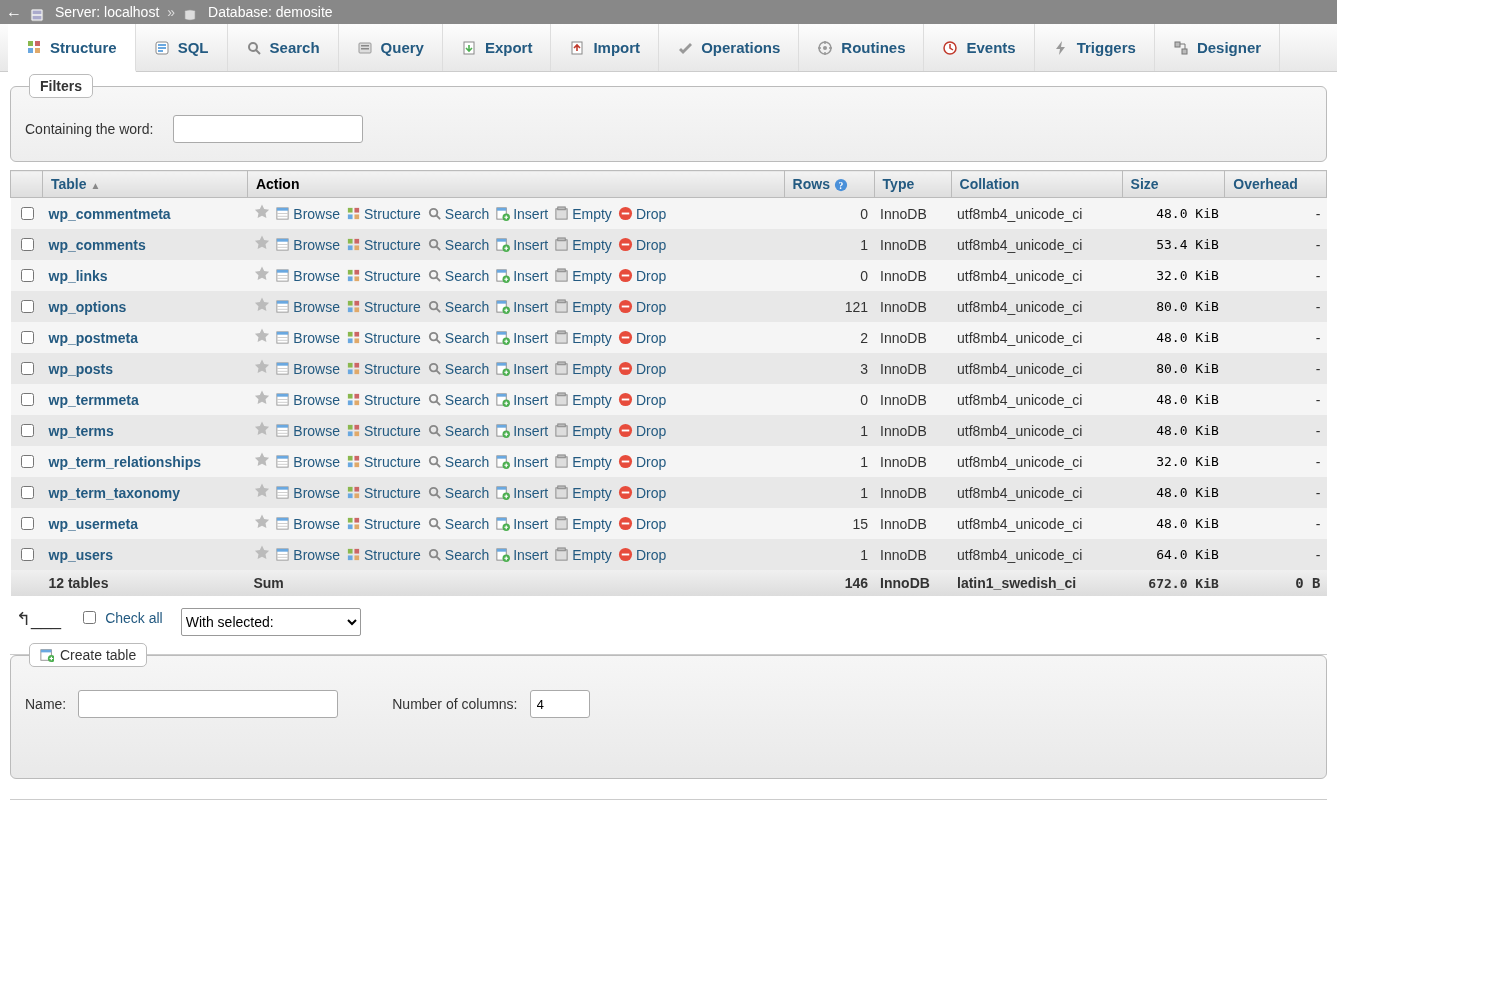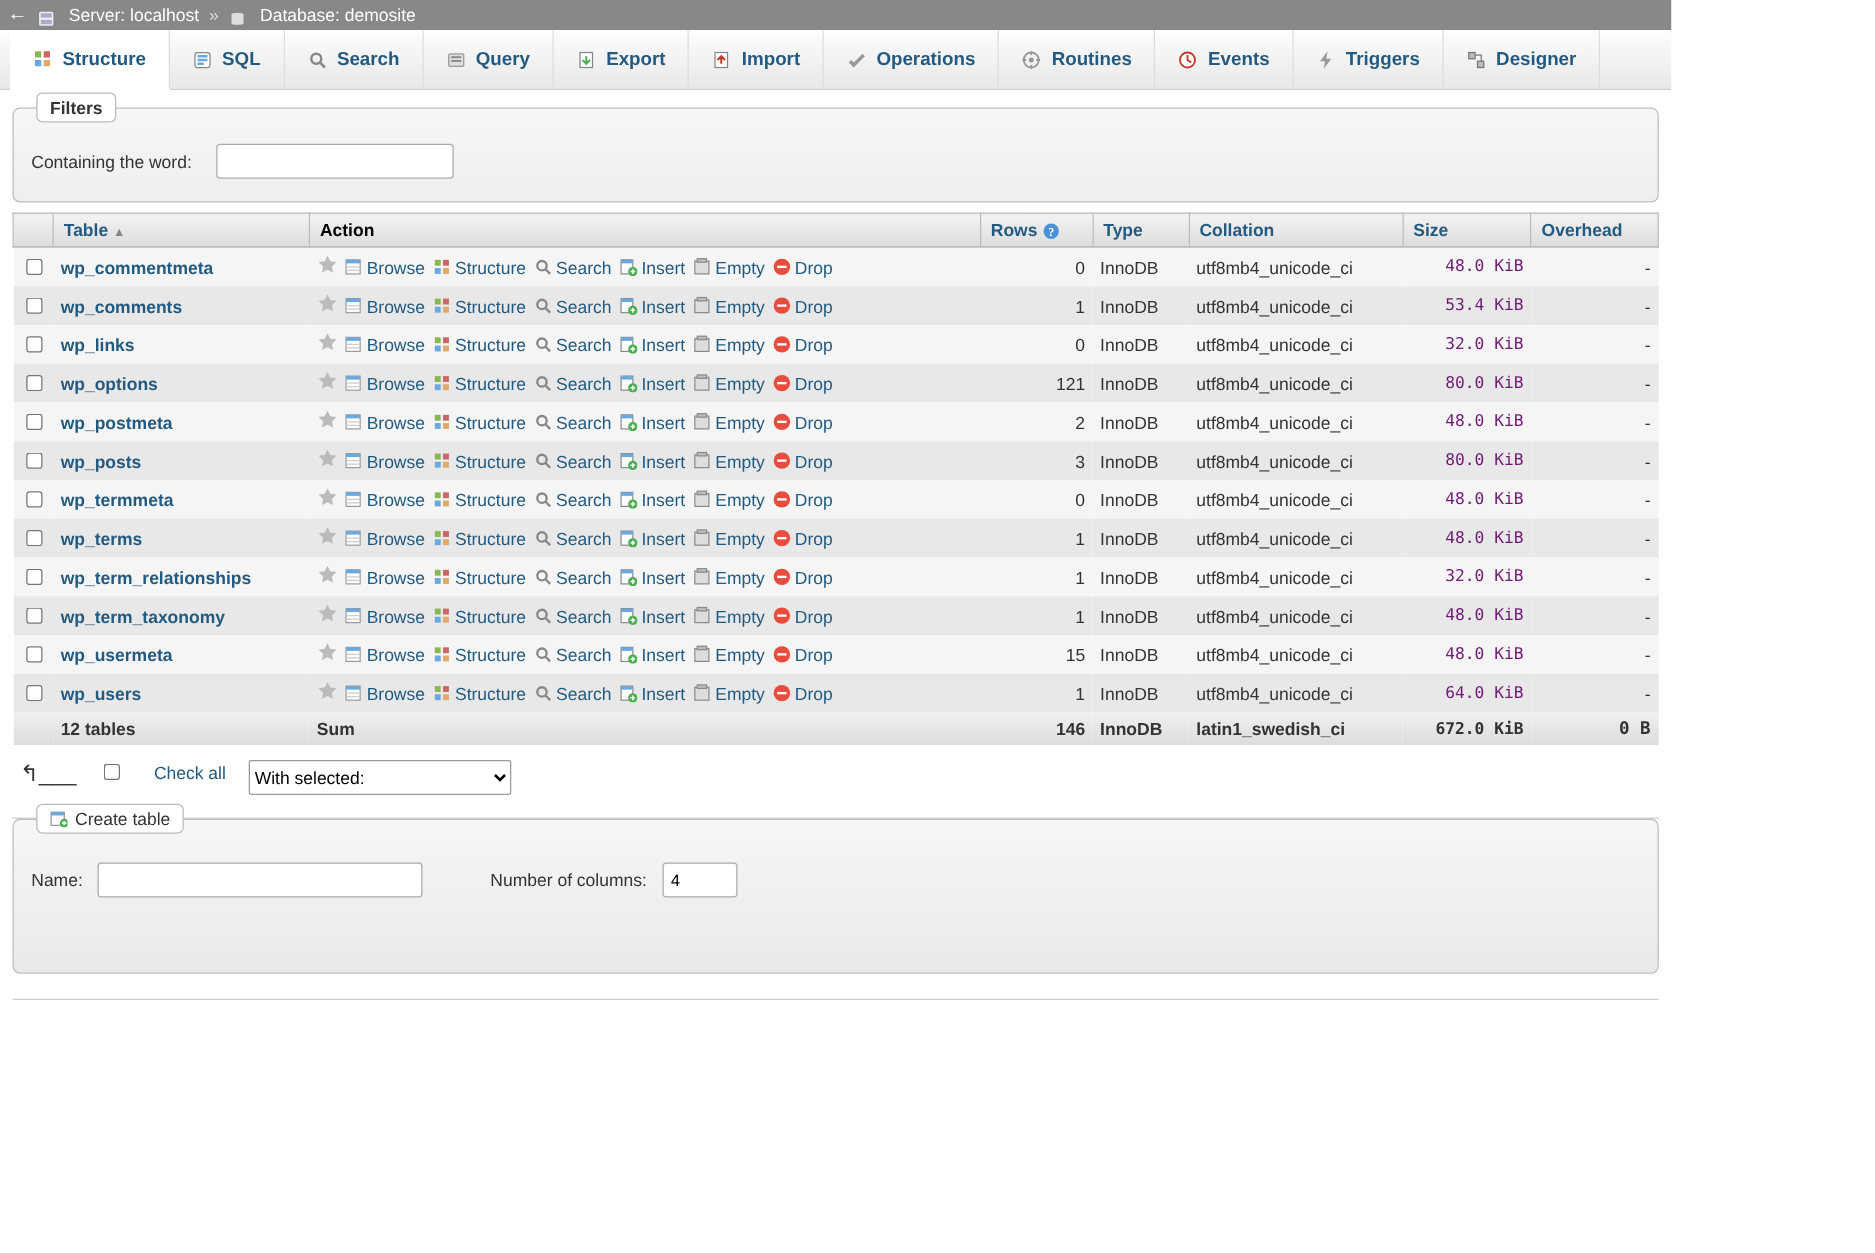--- a/index.html
+++ b/index.html
@@ -82,29 +82,29 @@
     padding:5px 6px;
     border-bottom:0;
   }
   table.tables-list tr.even { background:#f5f5f5; }
   table.tables-list tr.odd  { background:#e8e8e8; }
   .table-name { color:#235a81; font-weight:bold; }
   .star { width:18px;height:18px; display:inline-block;}
   .action-link { display:inline-flex; align-items:center; gap:3px; margin-right:6px; color:#235a81;}
   .action-link .a-icon{ width:15px;height:15px;display:inline-block; }
   .rows-col { text-align:right; padding-right:10px;}
-  .size-col { font-family:monospace; color:#701a75; font-size:13px; text-align:right; white-space:nowrap;}
+  .size-col { font-family:monospace; color:#000000; font-size:13px; text-align:right; white-space:nowrap;}
   .overhead-col { text-align:right; padding-right:10px;}
   tr.sumrow td { font-weight:bold; background:linear-gradient(#f0f0f0,#dcdcdc);}
   tr.sumrow td.mono { font-family:monospace; color:#333;}
   .chkcell { text-align:center; width:30px;}
 
   
   .under-controls { display:flex; align-items:flex-start; gap:18px; padding:12px 6px 18px; border-bottom:1px solid #ccc;}
-  .under-controls select { height:28px; font-size:14px; width:210px; border:1px solid #999; border-radius:2px; background:#fff;}
+  .under-controls select { height:28px; font-size:14px; width:180px; border:1px solid #999; border-radius:2px; background:#fff;}
   .under-controls .lreturn { font-size:18px; }
 
   .util-row { padding:10px 6px 12px; display:flex; gap:16px;}
   .util-row a { color:#235a81;}
 
   
   .create-fieldset {
     border:1px solid #bbb; border-radius:6px;
     background:linear-gradient(#f6f6f6,#e9e9e9);
     padding:12px 14px 60px; position:relative; margin-bottom:20px;
@@ -930,21 +930,21 @@
         <td>InnoDB</td>
         <td>latin1_swedish_ci</td>
         <td class="size-col mono">672.0 KiB</td>
         <td class="overhead-col mono">0 B</td>
       </tr>
     </tfoot>
   </table>
 
   <div class="under-controls">
     <span class="lreturn">↰___</span>
-    <label style="display:flex;align-items:center;gap:24px;">
+    <label style="display:flex;align-items:center;gap:6px;">
       <input type="checkbox" style="">
       <a href="#">Check all</a>
     </label>
     <select>
       <option>With selected:</option>
     </select>
   </div>
 
 
   <div class="create-fieldset">

